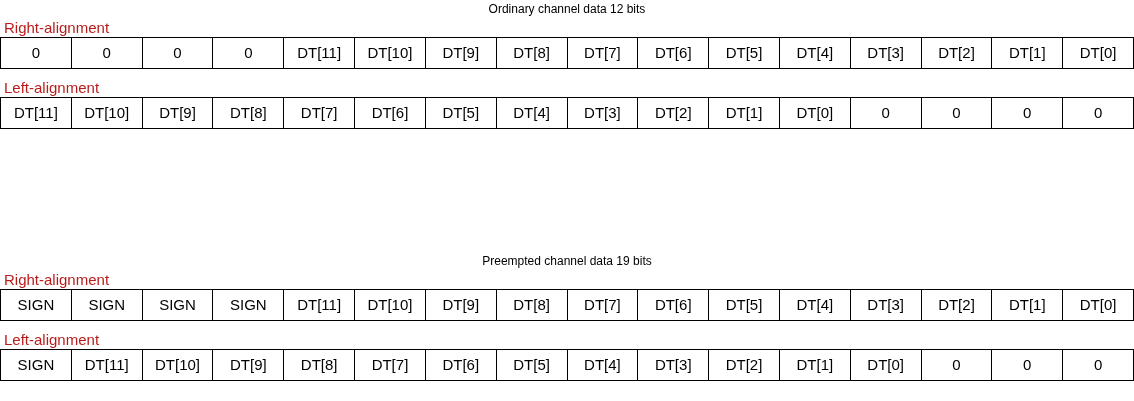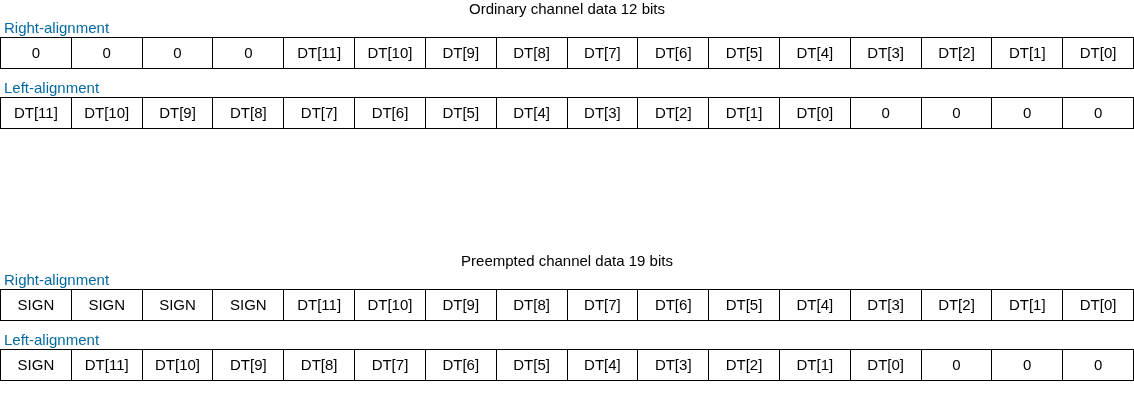--- a/index.html
+++ b/index.html
@@ -19,38 +19,38 @@
   .diagram {
     position: absolute;
     left: 0;
     width: 1134px;
   }
   #diagram-ordinary  { top: 0px; }
   #diagram-preempted { top: 252px; }
 
   .diagram-title {
     text-align: center;
-    font-size: 15px;
+    font-size: 12px;
     line-height: 18px;
     height: 18px;
     color: #000000;
     white-space: nowrap;
   }
 
   .align-block {
     position: relative;
     width: 1134px;
   }
 
   .align-label {
     font-size: 15px;
     line-height: 19px;
     height: 19px;
     padding-left: 4px;
-    color: #0369a1;
+    color: #b91c1c;
     white-space: nowrap;
   }
 
   .bit-row {
     display: flex;
     width: 1134px;
     border-top: 1.5px solid #000000;
     border-left: 1.5px solid #000000;
     box-sizing: border-box;
     background: #ffffff;

